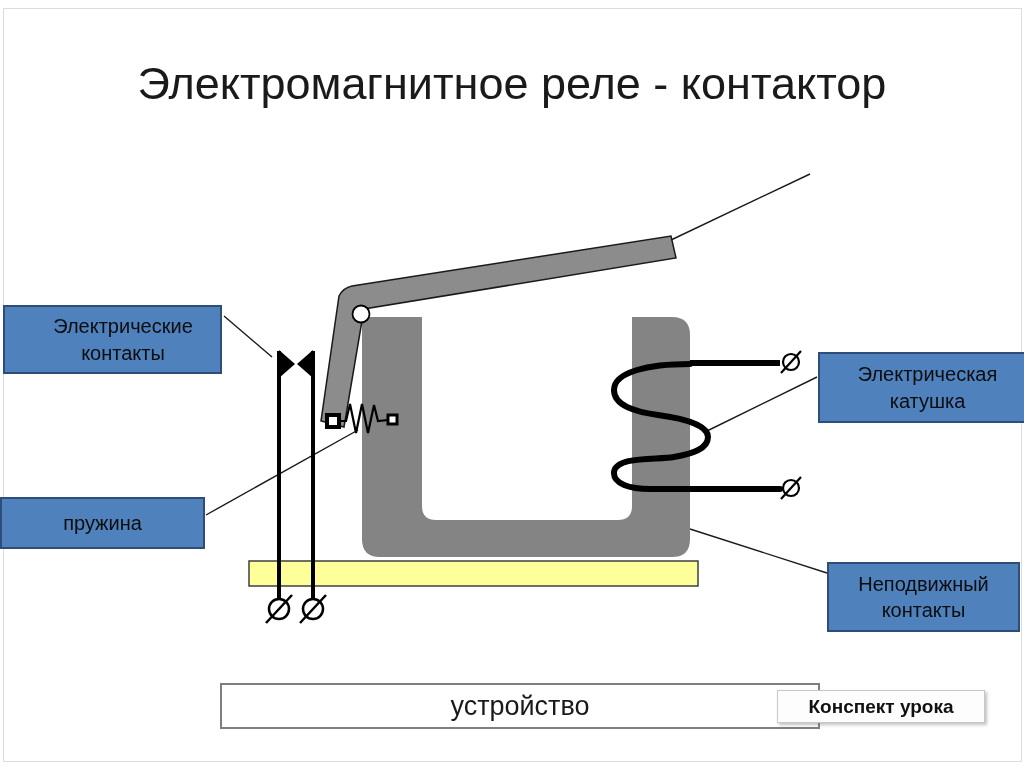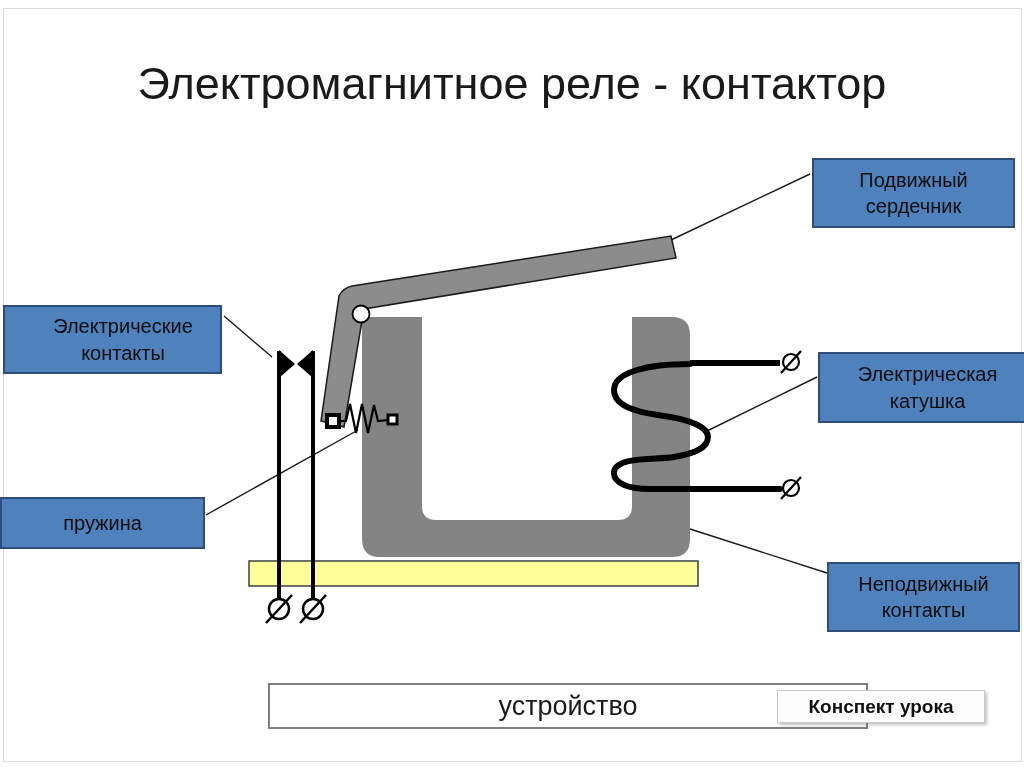--- a/index.html
+++ b/index.html
@@ -43,21 +43,21 @@
   .box-contacts{left:3px;top:305px;width:219px;height:69px;padding-left:29px;}
   .box-coil{left:818px;top:352px;width:219px;height:71px;}
   .box-spring{left:0px;top:497px;width:205px;height:52px;}
   .box-fixed{left:827px;top:562px;width:193px;height:70px;}
   .device-box{
     position:absolute;left:220px;top:683px;width:600px;height:46px;
     box-sizing:border-box;
     background:#ffffff;
     border:2px solid #7f7f7f;
     display:flex;align-items:center;justify-content:center;
-    font-size:27px;color:#1a1a1a;margin-left:48px;
+    font-size:27px;color:#1a1a1a;
   }
   .notes-btn{
     position:absolute;left:777px;top:690px;width:208px;height:33px;
     box-sizing:border-box;
     background:#fdfdfd;
     border:1px solid #c8c8c8;
     box-shadow:2px 2px 3px rgba(120,120,120,0.45);
     font-family:"Liberation Sans", sans-serif;
     font-size:19px;font-weight:700;color:#111111;
     display:flex;align-items:center;justify-content:center;
@@ -105,21 +105,20 @@
     <line x1="781" y1="499" x2="801" y2="477" stroke="#000000" stroke-width="2.2"></line>
 
     <path d="M 352 286 L 671 236 L 676 258 L 364 309 L 344 427 L 321 421 L 339 296 Q 343 288 352 286 Z" fill="#8C8C8C" stroke="#1a1a1a" stroke-width="1.5"></path>
     <circle cx="361" cy="314" r="8.5" fill="#ffffff" stroke="#000000" stroke-width="1.8"></circle>
 
     <polyline points="339,421 346,421 350,404 356,433 362,404 368,433 374,405 378,421 388,420" fill="none" stroke="#000000" stroke-width="2.2"></polyline>
     <rect x="327" y="415" width="12" height="12" fill="#ffffff" stroke="#000000" stroke-width="4"></rect>
     <rect x="388" y="415" width="9" height="9" fill="#ffffff" stroke="#000000" stroke-width="3"></rect>
   </svg>
 
-  <div class="label box-movable">Подвижный сердечник</div>
   <div class="label box-contacts">Электрические контакты</div>
   <div class="label box-coil">Электрическая катушка</div>
   <div class="label box-spring">пружина</div>
   <div class="label box-fixed">Неподвижный контакты</div>
 
   <div class="device-box">
     <span>устройство</span>
   </div>
   <button class="notes-btn">Конспект урока</button>
 </div>

